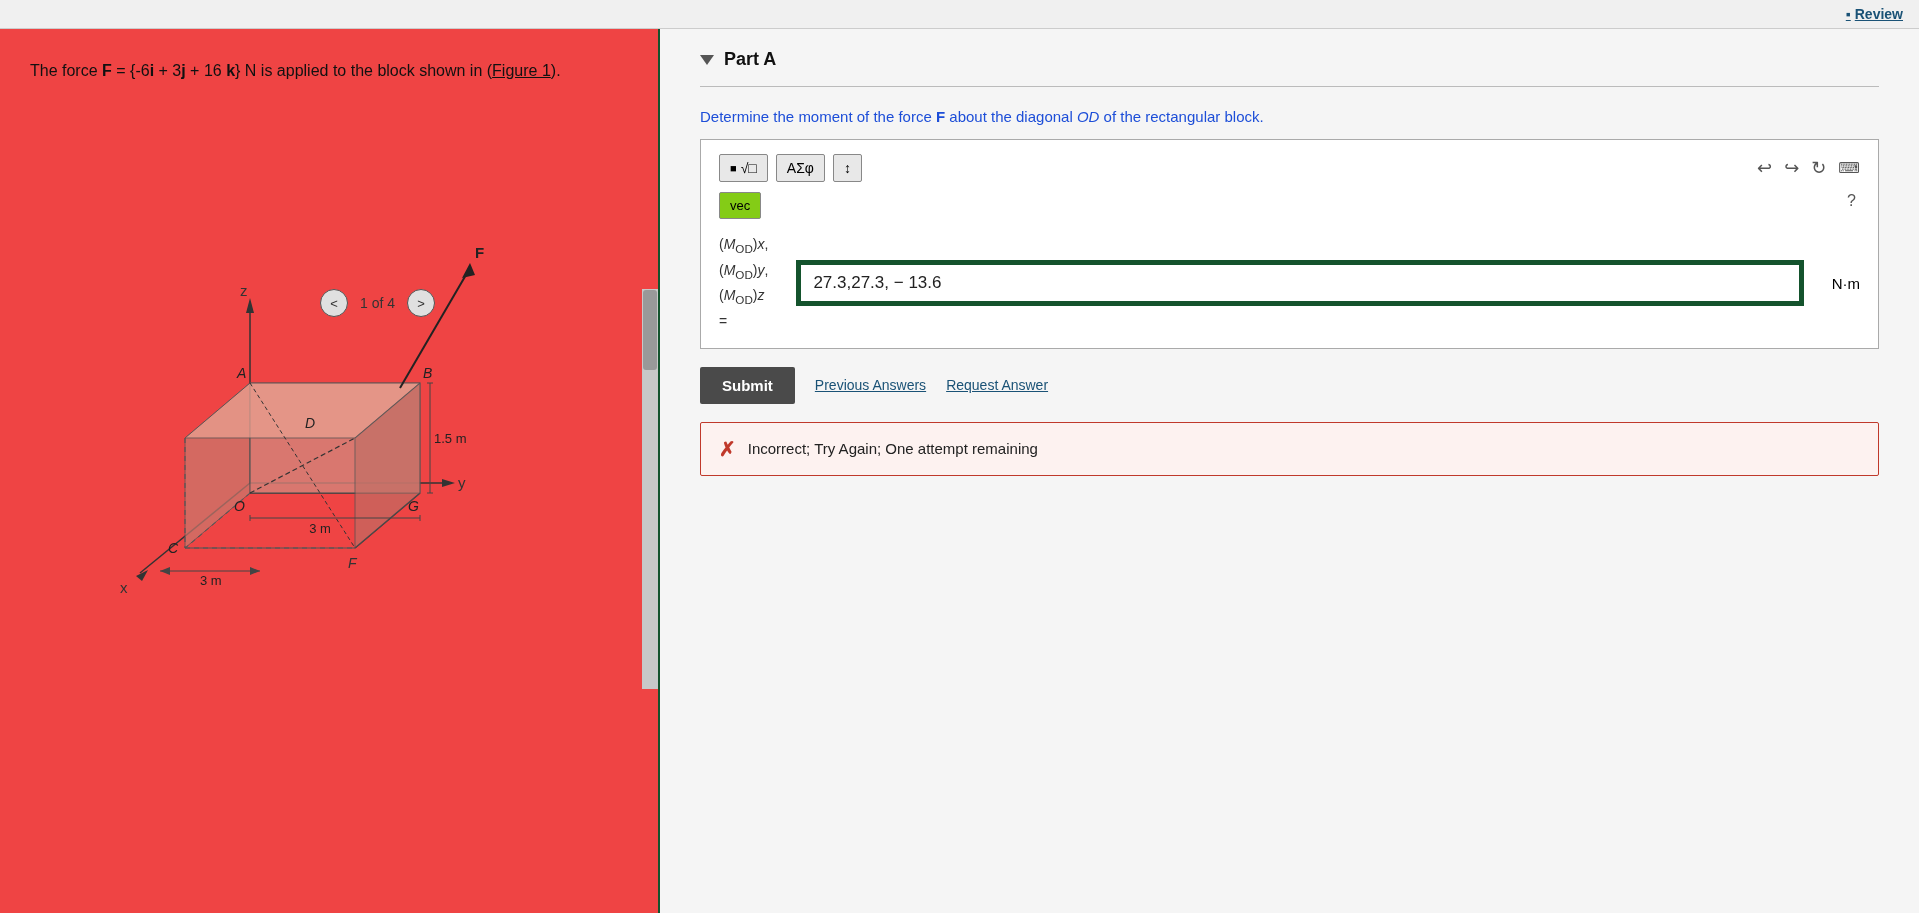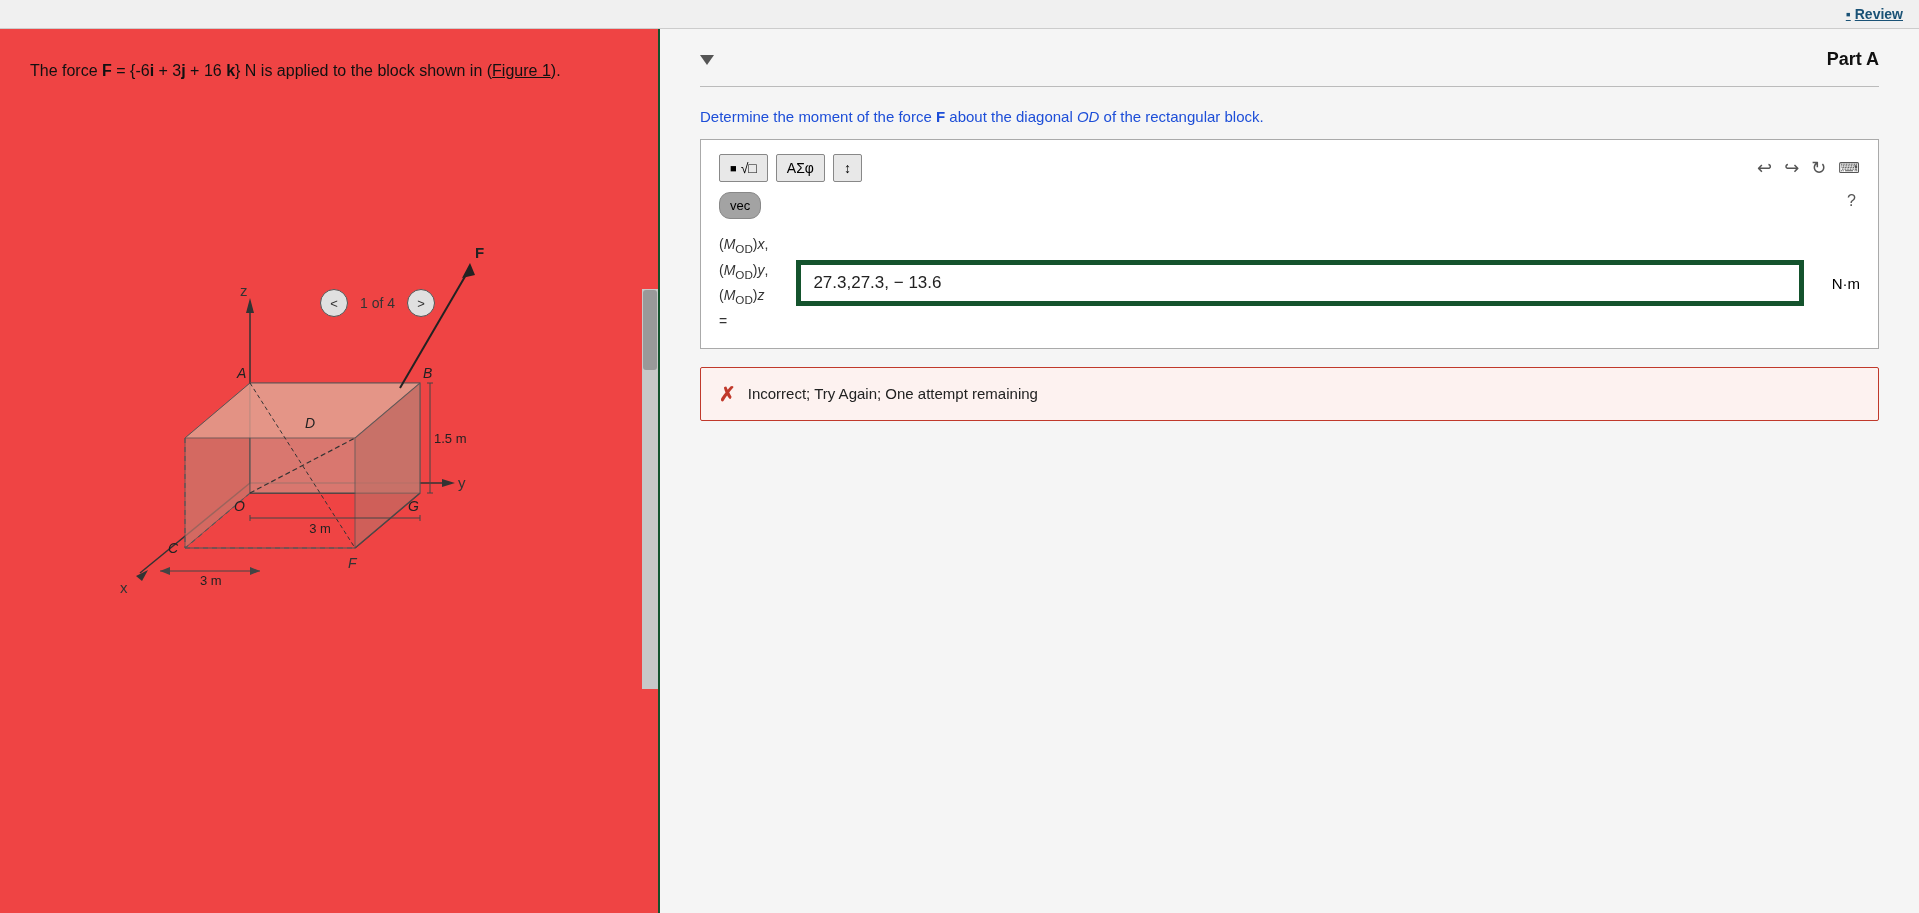--- a/index.html
+++ b/index.html
@@ -94,21 +94,20 @@
       flex: 1;
       background: #f5f5f5;
       padding: 20px 40px;
       overflow-y: auto;
     }
     .part-header {
       display: flex;
       align-items: center;
       gap: 10px;
       margin-bottom: 16px;
-      justify-content: space-between;
     }
     .triangle-down {
       width: 0;
       height: 0;
       border-left: 7px solid transparent;
       border-right: 7px solid transparent;
       border-top: 10px solid #555;
     }
     .part-title {
       font-size: 18px;
@@ -147,25 +146,25 @@
       padding: 5px 10px;
       font-size: 14px;
       cursor: pointer;
       border-radius: 2px;
       display: flex;
       align-items: center;
       gap: 4px;
     }
     .vec-btn {
       border: 1px solid #888;
-      background: #a3a3a3;
+      background: #84cc16;
       padding: 5px 10px;
       font-size: 13px;
       cursor: pointer;
-      border-radius: 11px;
+      border-radius: 2px;
     }
     .toolbar-spacer { flex: 1; }
     .toolbar-right {
       display: flex;
       align-items: center;
       gap: 12px;
     }
     .icon-btn {
       cursor: pointer;
       font-size: 18px;
@@ -409,20 +408,31 @@
           <span>(<em>M</em><sub>OD</sub>)<em>x</em>,</span><br>
           <span>(<em>M</em><sub>OD</sub>)<em>y</em>,</span><br>
           <span>(<em>M</em><sub>OD</sub>)<em>z</em></span><br>
           <span>=</span>
         </div>
         <input type="text" class="answer-input" value="27.3,27.3, − 13.6" style="">
         <span class="unit-label">N·m</span>
       </div>
     </div>
 
+    <div class="action-row">
+      <button class="submit-btn">
+        <span>Submit</span>
+      </button>
+      <a class="prev-answers-link">
+        <span>Previous Answers</span>
+      </a>
+      <a class="request-answer-link">
+        <span>Request Answer</span>
+      </a>
+    </div>
 
     <div class="error-box">
       <span class="error-x">✗</span>
       <span class="error-text">Incorrect; Try Again; One attempt remaining</span>
     </div>
 
   </div>
 </div>
 
 </body></html>

